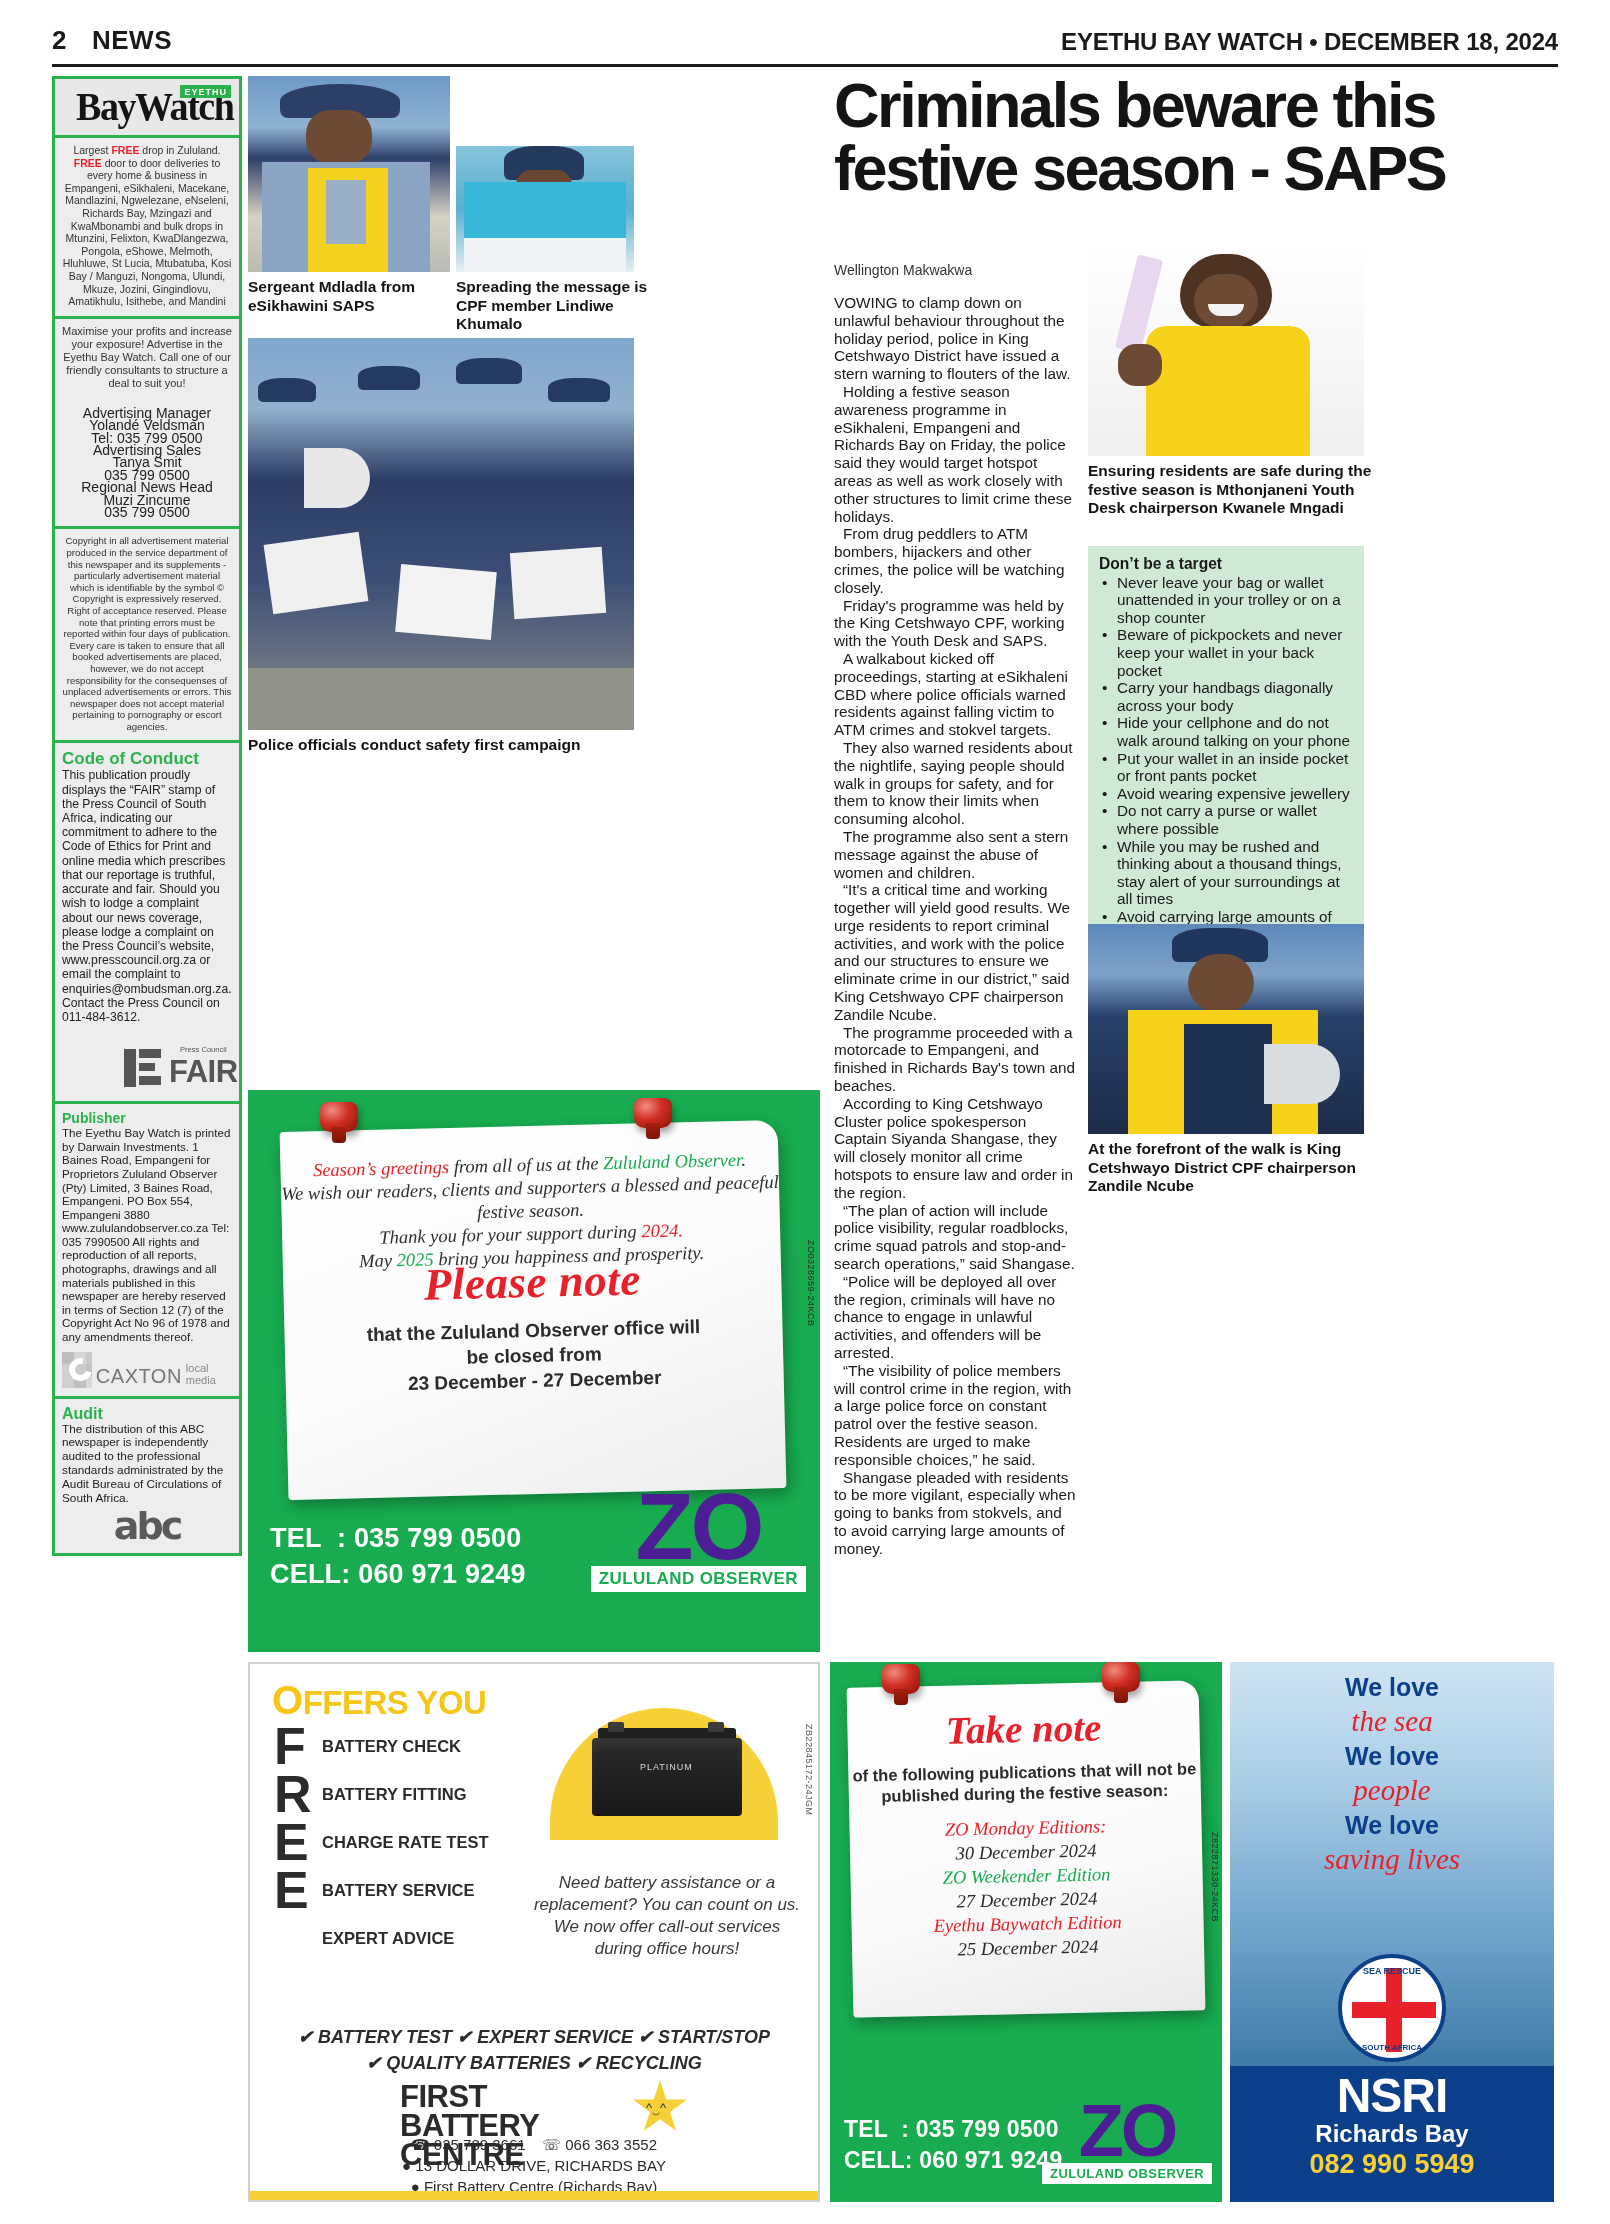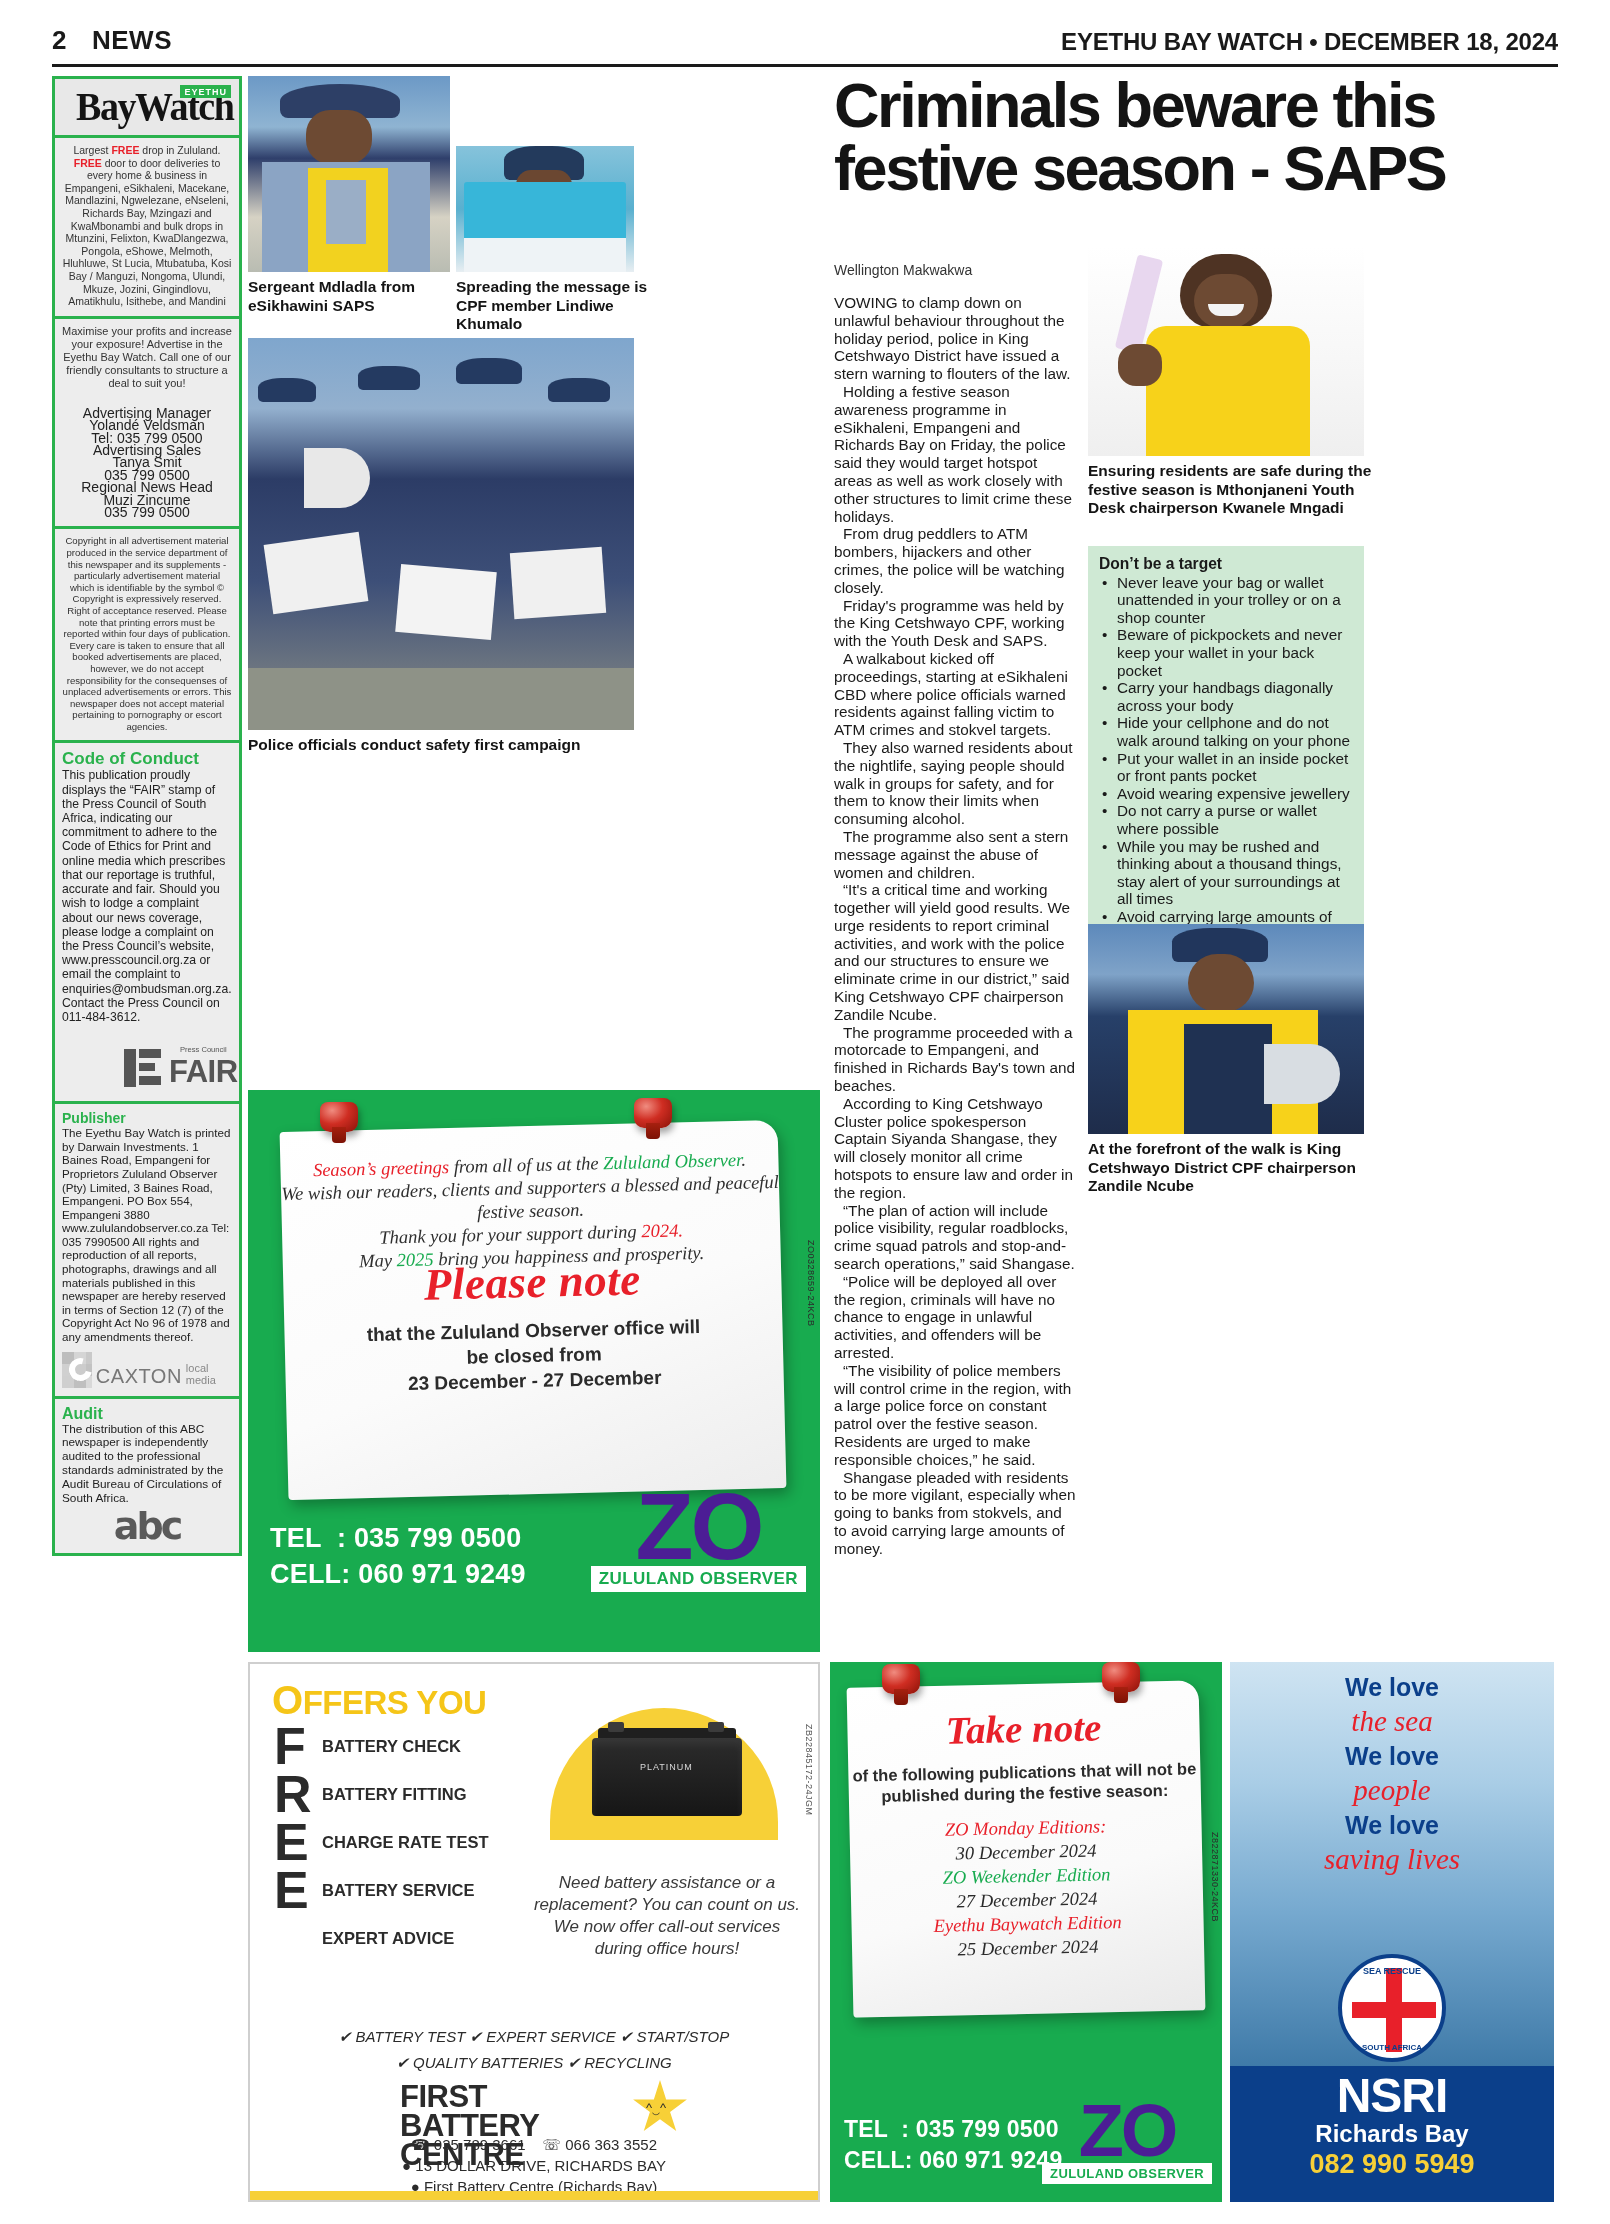--- a/index.html
+++ b/index.html
@@ -246,21 +246,21 @@
   }
   .bat-label{
     position:absolute; left:100px; top:62px; font-size:9px; color:#d8d8d8; letter-spacing:1px;
   }
   .batcopy{
     position:absolute; left:278px; top:208px; width:278px; text-align:center;
     font-size:17px; font-style:italic; line-height:22px; color:#3a3a3a;
   }
   .batticks{
     position:absolute; left:0; top:360px; width:100%; text-align:center;
-    font-size:15px; font-weight:normal; font-style:italic; line-height:26px; color:#2b2b2b;
+    font-size:18px; font-weight:bold; font-style:italic; line-height:26px; color:#2b2b2b;
   }
   .fbc{
     position:absolute; left:150px; top:418px;
   }
   .fbc-name{
     font-size:31px; font-weight:bold; line-height:29px; color:#2b2b2b; letter-spacing:-0.5px;
   }
   .fbc-star{
     position:absolute; left:232px; top:-2px; width:56px; height:56px;
     background:#f7d037; clip-path:polygon(50% 0%,61% 35%,98% 35%,68% 57%,79% 91%,50% 70%,21% 91%,32% 57%,2% 35%,39% 35%);

